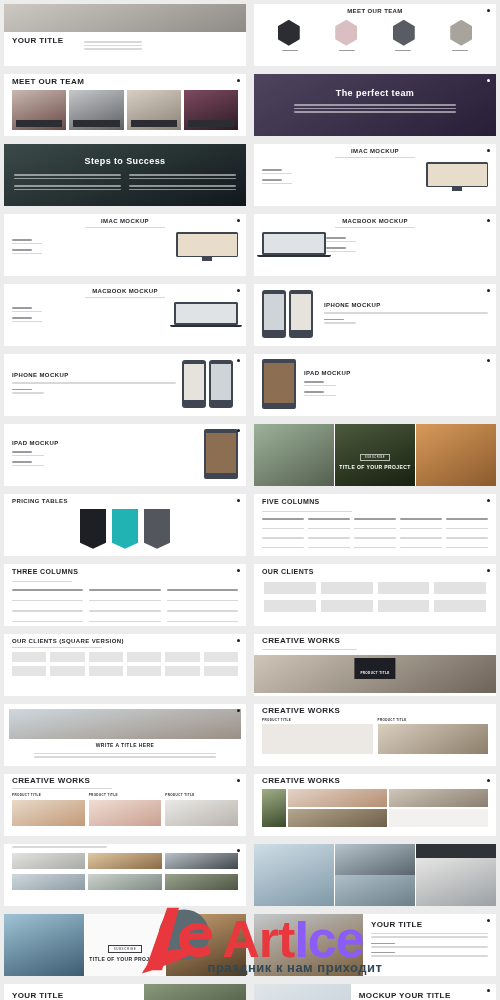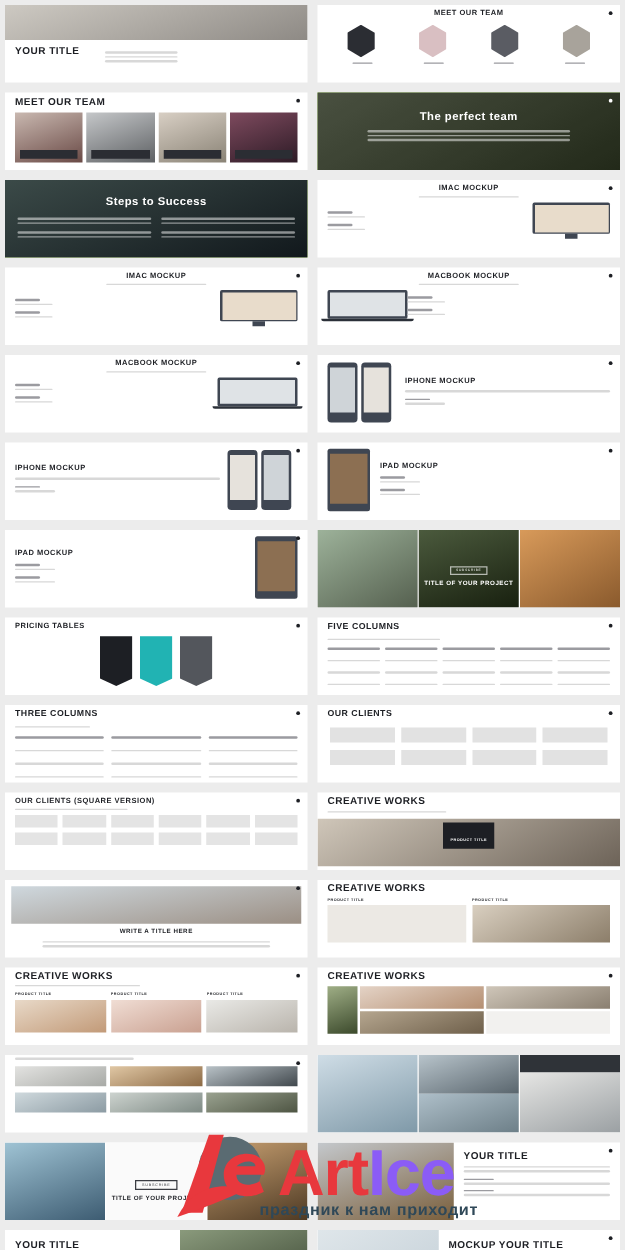--- a/index.html
+++ b/index.html
@@ -16,21 +16,21 @@
     padding:4px 4px;
     width:500px;
   }
   .slide {
     position:relative;
     width:100%;
     height:62px;
     background:#ffffff;
     overflow:hidden;
   }
-  .slide.dark { background:#4d7c0f; }
+  .slide.dark { background:#6d28d9; }
   .dot { position:absolute; top:5px; right:6px; width:3px; height:3px; border-radius:50%; background:#1d1f24; }
   .dot.lt { background:#fff; }
 
   .title {
     font-weight:bold; letter-spacing:.4px; color:#1d1f24;
     line-height:1.12;
   }
   .title.lt { color:#fff; }
   .t8 { font-size:8px; } .t7 { font-size:7px; } .t6 { font-size:6px; }
   .t9 { font-size:9px; } .t5 { font-size:5px; }

